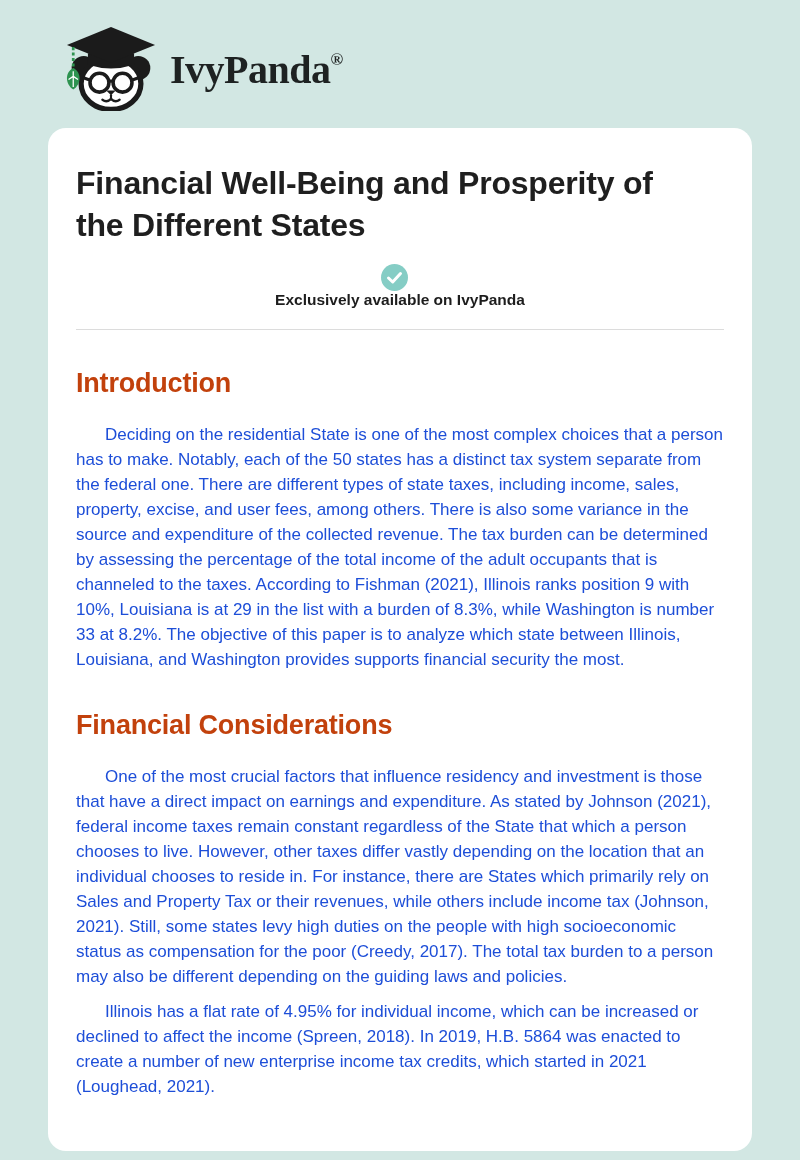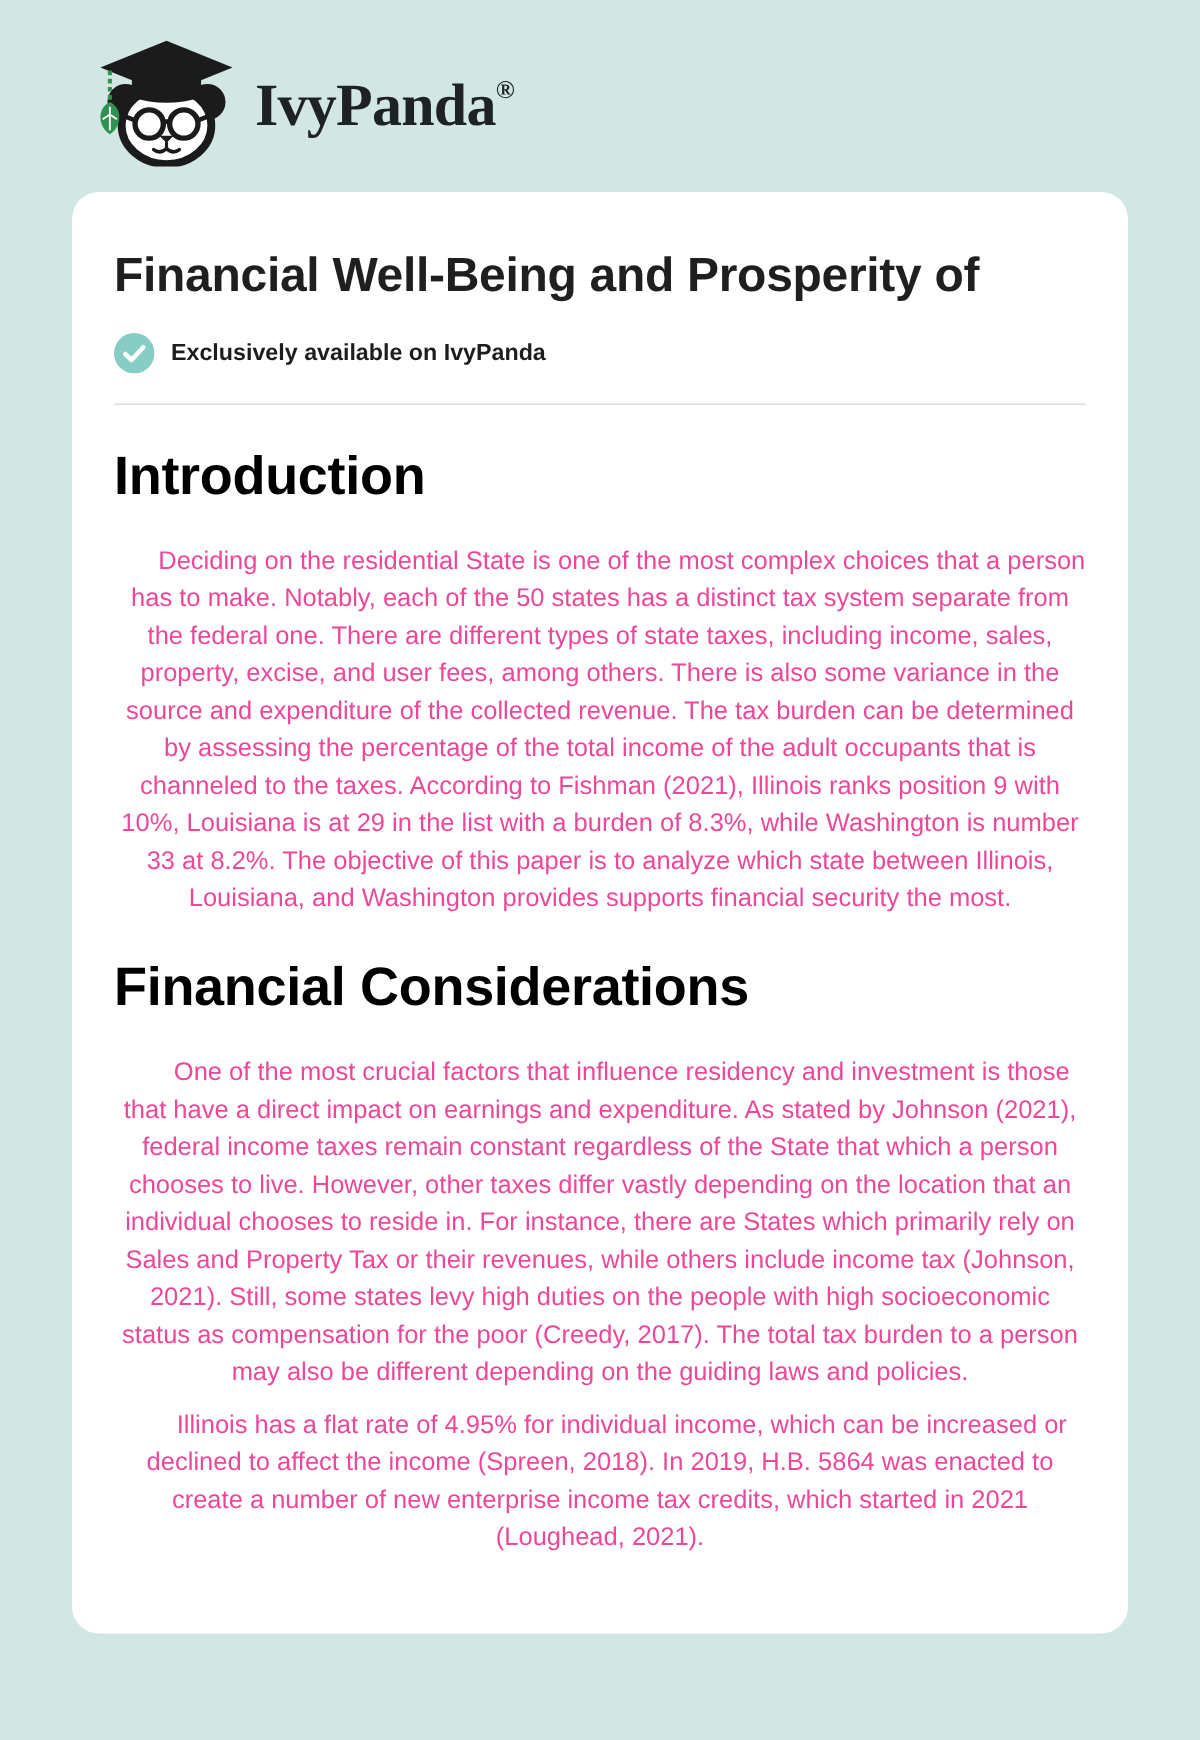--- a/index.html
+++ b/index.html
@@ -53,51 +53,52 @@
     line-height: 42px;
     font-weight: 700;
     color: #1f1f1f;
     letter-spacing: -0.2px;
   }
   .page-title span { display: block; }
   .badge-row {
     display: flex;
     align-items: center;
     margin: 18px 0 20px;
+    flex-direction: column;
   }
   .check-circle {
     width: 27px; height: 27px;
     flex: 0 0 auto;
     margin-right: 11px;
     display: block;
   }
   .badge-label {
     font-size: 15.5px;
     font-weight: 700;
     color: #1d1d1d;
   }
   .divider {
     border: none;
     border-top: 1px solid #dcdcdc;
     margin: 0;
   }
   .section-heading {
-    font-size: 36px;
+    font-size: 27px;
     font-weight: 700;
-    color: #000000;
-    margin: 26px 0 23px;
+    color: #c2410c;
+    margin: 38px 0 23px;
     letter-spacing: -0.2px;
   }
   .body-para {
     margin: 0 0 10px;
     font-size: 17px;
     line-height: 25px;
-    color: #ec4899;
+    color: #1d4ed8;
     text-indent: 29px;
-    text-align: center;
+    text-align: left;
   }
 </style>
 </head>
 <body>
 
 <header class="site-header">
 
   <span class="logo-mark">
     <svg width="98" height="86" viewBox="0 0 92 82" xmlns="http://www.w3.org/2000/svg" aria-hidden="true">
 
@@ -126,20 +127,21 @@
       <path d="M46 70.5 Q42 74.5 37.8 71.3 M46 70.5 Q50 74.5 54.2 71.3" stroke="#1b1b1b" stroke-width="2.2" fill="none" stroke-linecap="round"></path>
     </svg>
   </span>
 
   <span class="brand-name"><span>IvyPanda</span><sup>®</sup></span>
 </header>
 
 <article class="card">
   <h1 class="page-title">
     <span>Financial Well-Being and Prosperity of</span>
+    <span>the Different States</span>
   </h1>
 
   <div class="badge-row">
     <svg class="check-circle" viewBox="0 0 27 27" xmlns="http://www.w3.org/2000/svg" aria-hidden="true">
       <circle cx="13.5" cy="13.5" r="13.5" fill="#85cdc5"></circle>
       <polyline points="7.5,14 11.7,18 19.5,9.5" fill="none" stroke="#ffffff" stroke-width="3" stroke-linecap="round" stroke-linejoin="round"></polyline>
     </svg>
     <span class="badge-label">Exclusively available on IvyPanda</span>
   </div>
 

